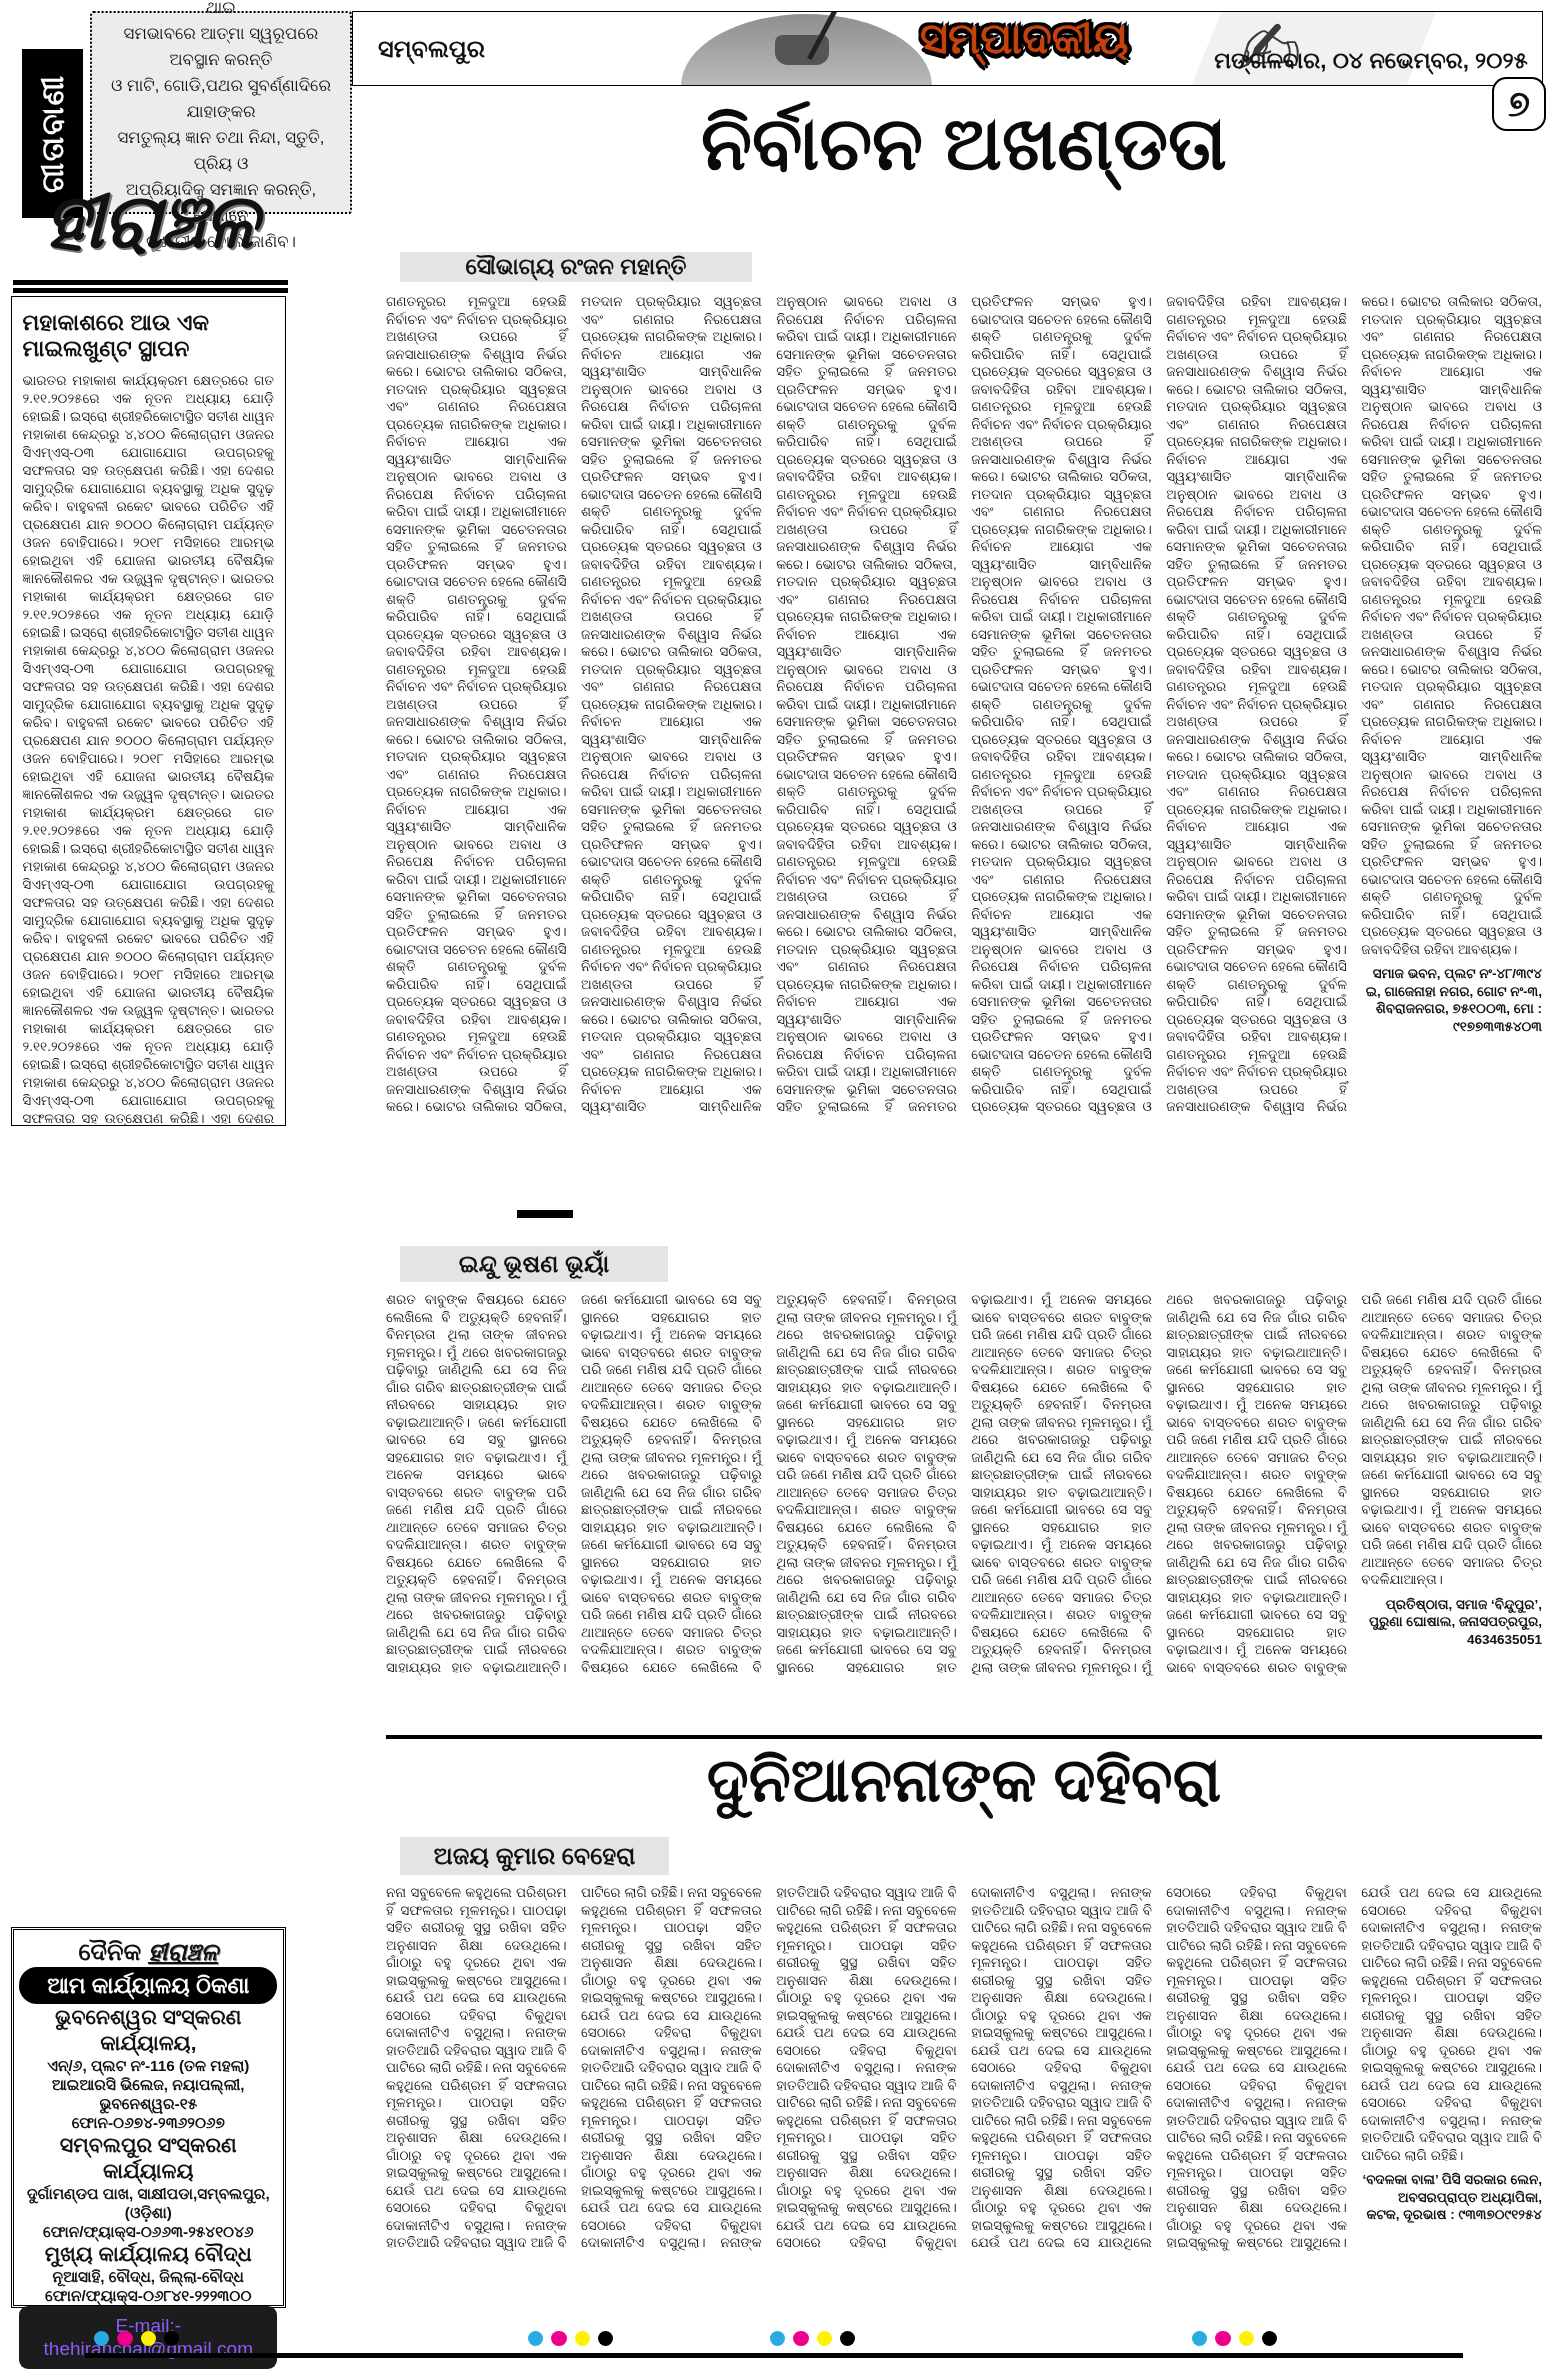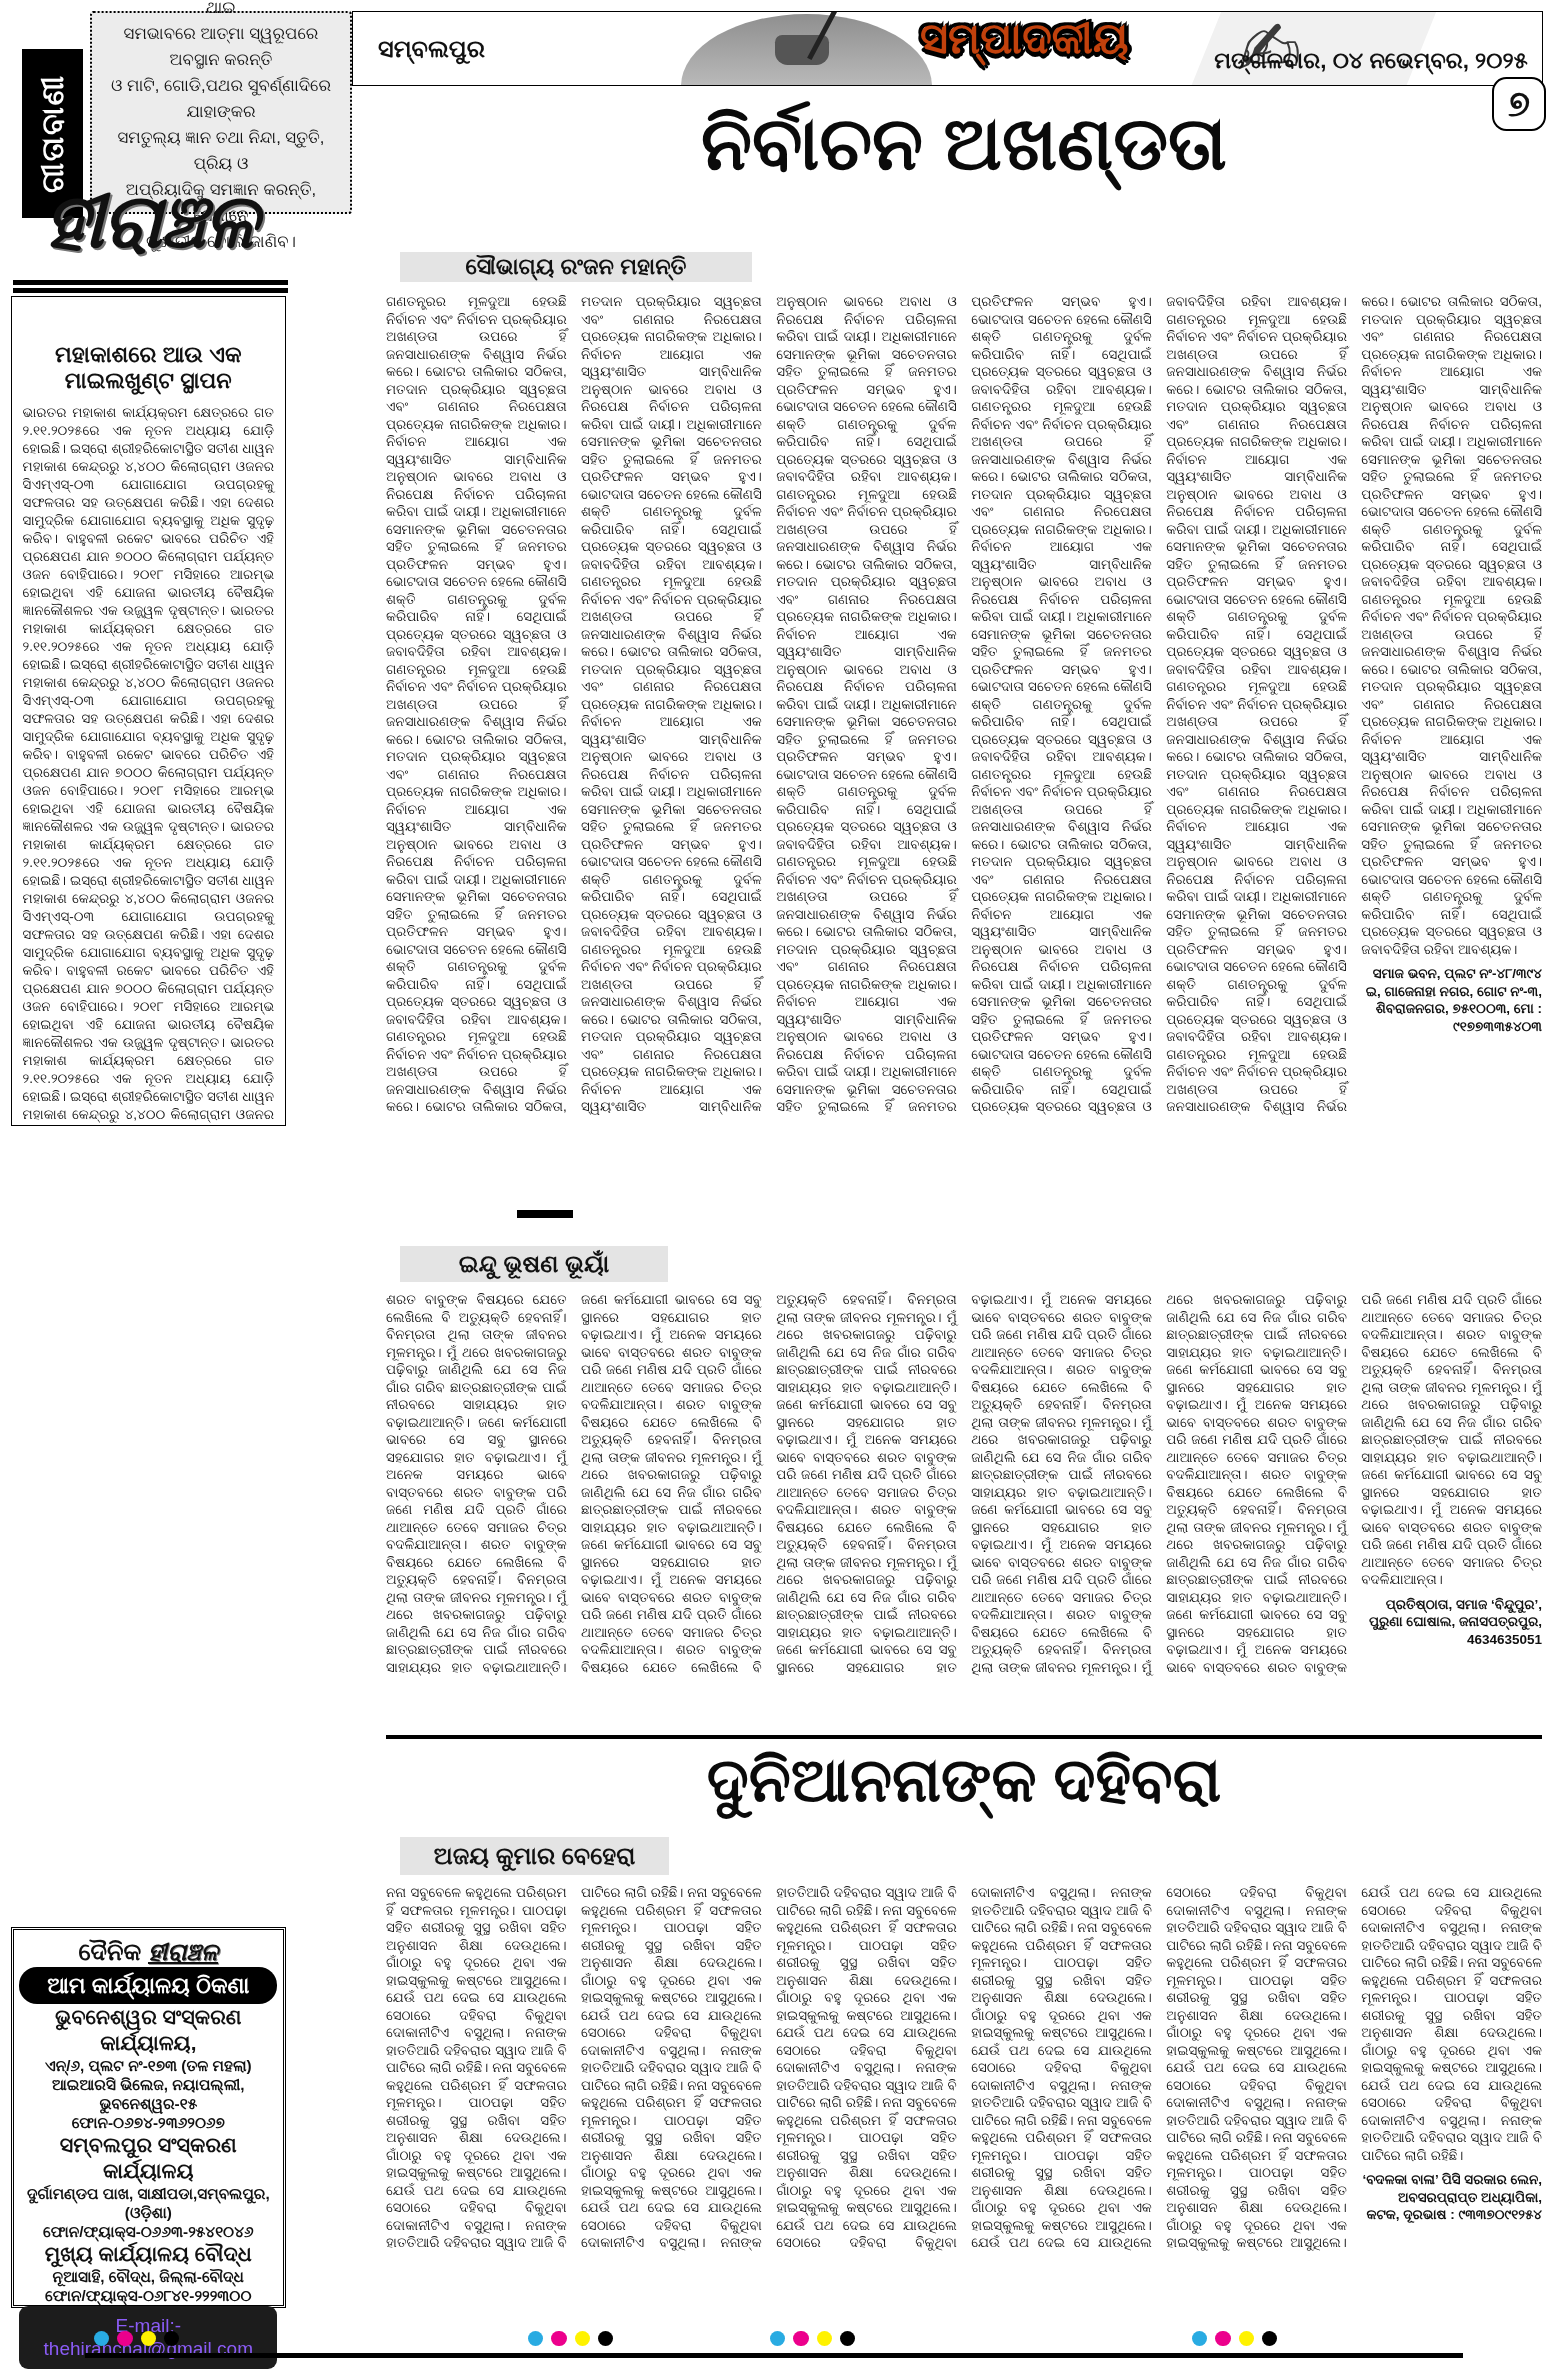--- a/index.html
+++ b/index.html
@@ -41,21 +41,21 @@
   .cols-6{column-count:6;}
   .ed-cols{left:386px;top:293px;width:1156px;height:823px;}
   .signoff{display:block;font-weight:bold;text-align:right;margin-top:7.2px;}
   
   .logo{left:12.6px;top:178px;width:275px;text-align:center;font-size:75px;font-weight:900;
     font-style:italic;letter-spacing:-1.8px;
     text-shadow:1.8px 1.8px 0 #777;}
   .logo-rule{left:12.6px;top:280px;width:275px;height:5.4px;background:#000;box-shadow:0 8px 0 #000;}
   .left-box{left:10.8px;top:296px;width:275px;height:830px;border:1.8px solid #000;box-sizing:border-box;
     padding:12.6px 10.8px;overflow:hidden;}
-  .left-head{font-size:22.4px;font-weight:900;text-align:center;margin-bottom:10.8px;margin-top:32px;}
+  .left-head{font-size:22.4px;font-weight:900;text-align:left;margin-bottom:10.8px;}
   .left-body{text-align:justify;font-size:13.5px;line-height:18px;}
   
   .mid-headline{left:386px;top:1124px;width:1156px;font-size:61px;}
   .mid-rule{left:517px;top:1210px;width:56px;height:8px;background:#000;}
   .mid-byline{left:400px;top:1246px;width:268px;height:36px;font-size:24px;}
   .mid-cols{left:386px;top:1291px;width:1156px;height:418px;}
   
   .bot-divider{left:386px;top:1735px;width:1156px;height:3.6px;background:#000;}
   .bot-headline{left:386px;top:1745px;width:1156px;font-size:61px;}
   .bot-byline{left:400px;top:1837px;width:269px;height:38px;font-size:24px;}
@@ -132,21 +132,21 @@
     <span class="signoff">‘ବଦଳକା ବାଳା’ ପିସି ସରକାର ଲେନ, ଅବସରପ୍ରାପ୍ତ ଅଧ୍ୟାପିକା, କଟକ, ଦୂରଭାଷ : ୯୩୩୭୦୯୧୨୫୪</span>
   </div>
 
   <div class="abs office">
     <div class="row of-head">
       <span>ଦୈନିକ</span>
       <span class="of-logo">ହୀରାଞ୍ଚଳ</span>
     </div>
     <div class="row of-band">ଆମ କାର୍ଯ୍ୟାଳୟ ଠିକଣା</div>
     <div class="row of-bold">ଭୁବନେଶ୍ୱର ସଂସ୍କରଣ କାର୍ଯ୍ୟାଳୟ,</div>
-    <div class="row of-sm">ଏନ୍/୬, ପ୍ଲଟ ନଂ-୧୭୩ (ତଳ ମହଲା)</div>
+    <div class="row of-sm">ଏନ୍/୬, ପ୍ଲଟ ନଂ-116 (ତଳ ମହଲା)</div>
     <div class="row of-sm">ଆଇଆରସି ଭିଲେଜ, ନୟାପଲ୍ଲୀ,</div>
     <div class="row of-sm">ଭୁବନେଶ୍ୱର-୧୫</div>
     <div class="row of-sm">ଫୋନ-୦୬୭୪-୨୩୬୨୦୬୭</div>
     <div class="row of-bold">ସମ୍ବଲପୁର ସଂସ୍କରଣ କାର୍ଯ୍ୟାଳୟ</div>
     <div class="row of-sm">ଦୁର୍ଗାମଣ୍ଡପ ପାଖ, ସାକ୍ଷୀପଡା,ସମ୍ବଲପୁର, (ଓଡ଼ିଶା)</div>
     <div class="row of-sm">ଫୋନ/ଫ୍ୟାକ୍ସ-୦୬୬୩-୨୫୪୧୦୪୬</div>
     <div class="row of-bold">ମୁଖ୍ୟ କାର୍ଯ୍ୟାଳୟ ବୌଦ୍ଧ</div>
     <div class="row of-sm">ନୂଆସାହି, ବୌଦ୍ଧ, ଜିଲ୍ଲା-ବୌଦ୍ଧ</div>
     <div class="row of-sm">ଫୋନ/ଫ୍ୟାକ୍ସ-୦୬୮୪୧-୨୨୨୩୦୦</div>
     <div class="row of-email">E-mail:- thehiranchal@gmail.com</div>

